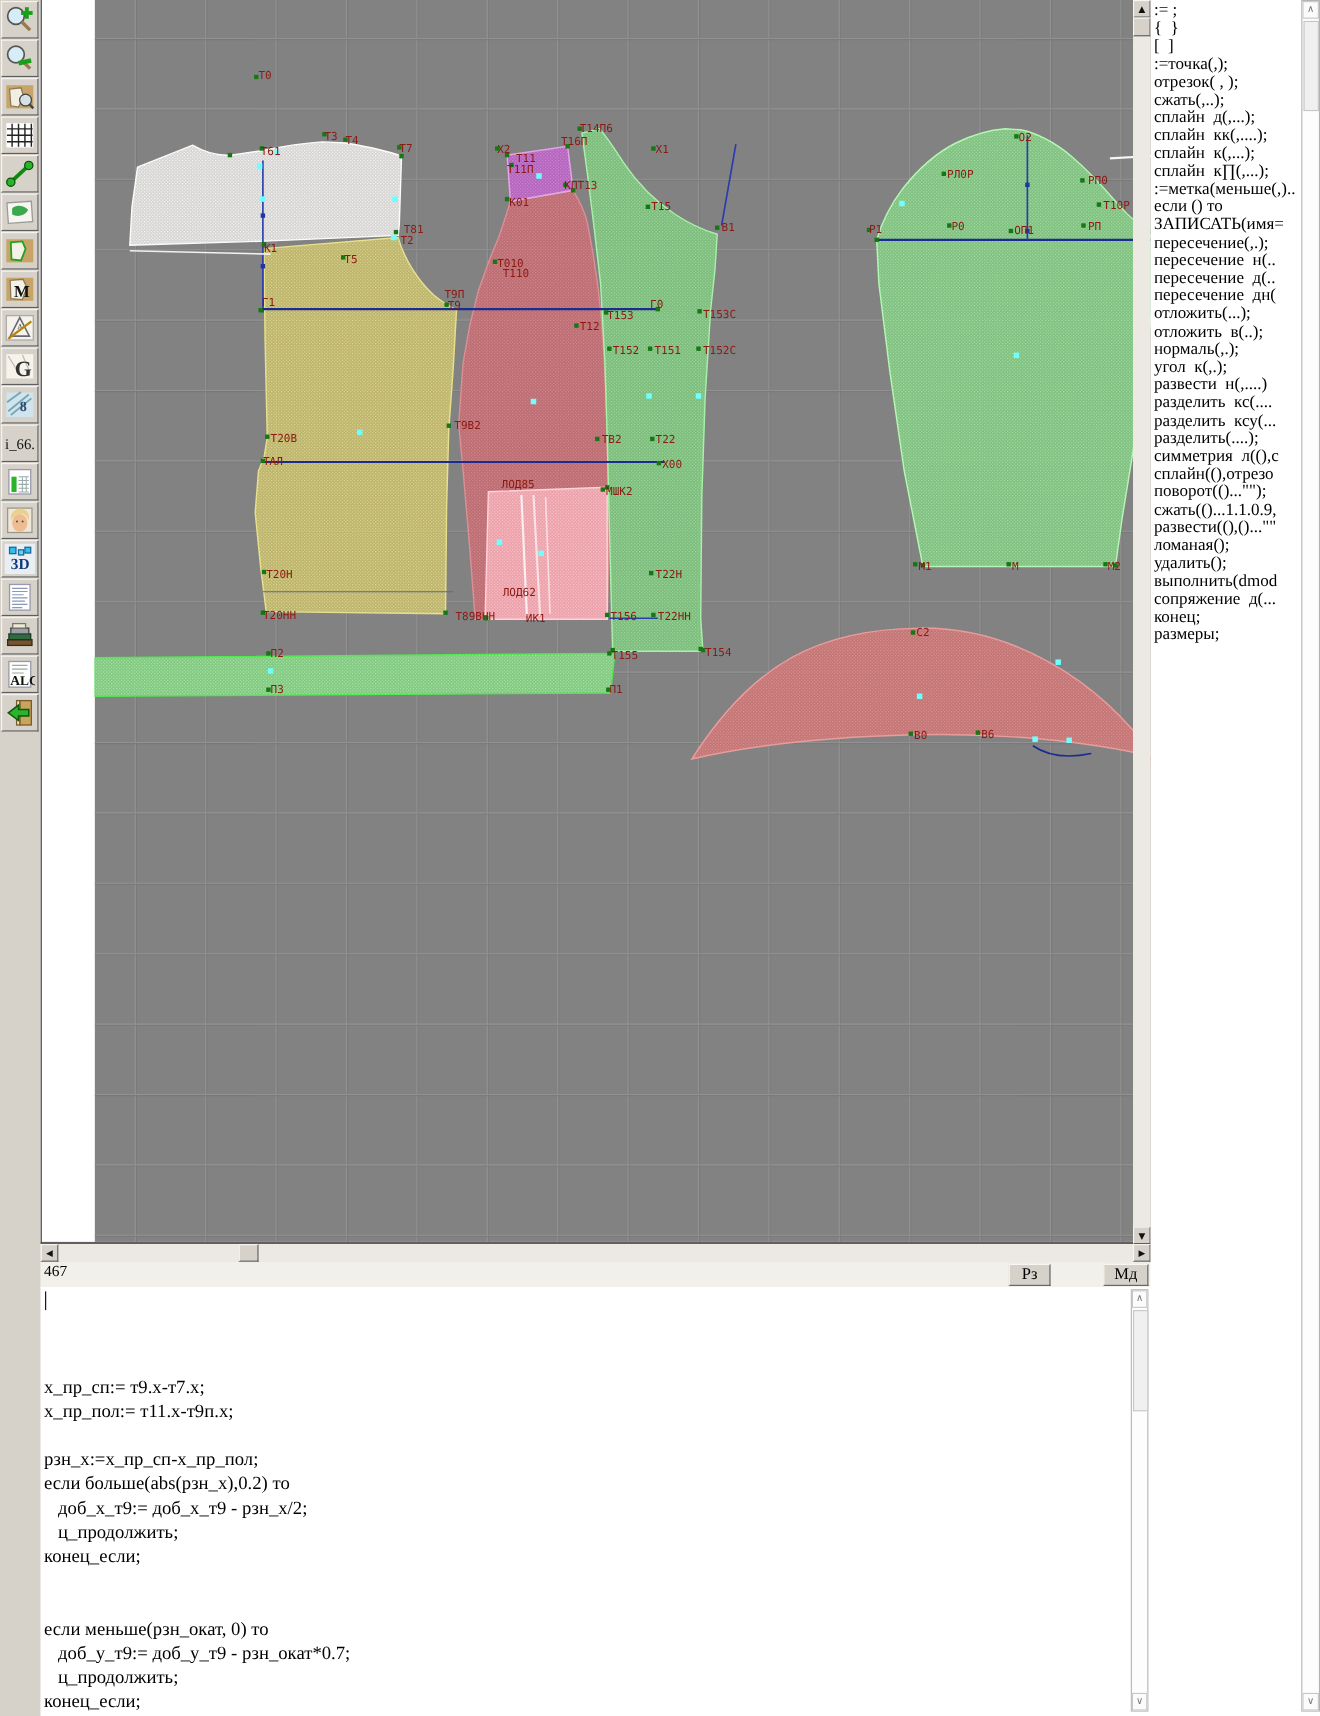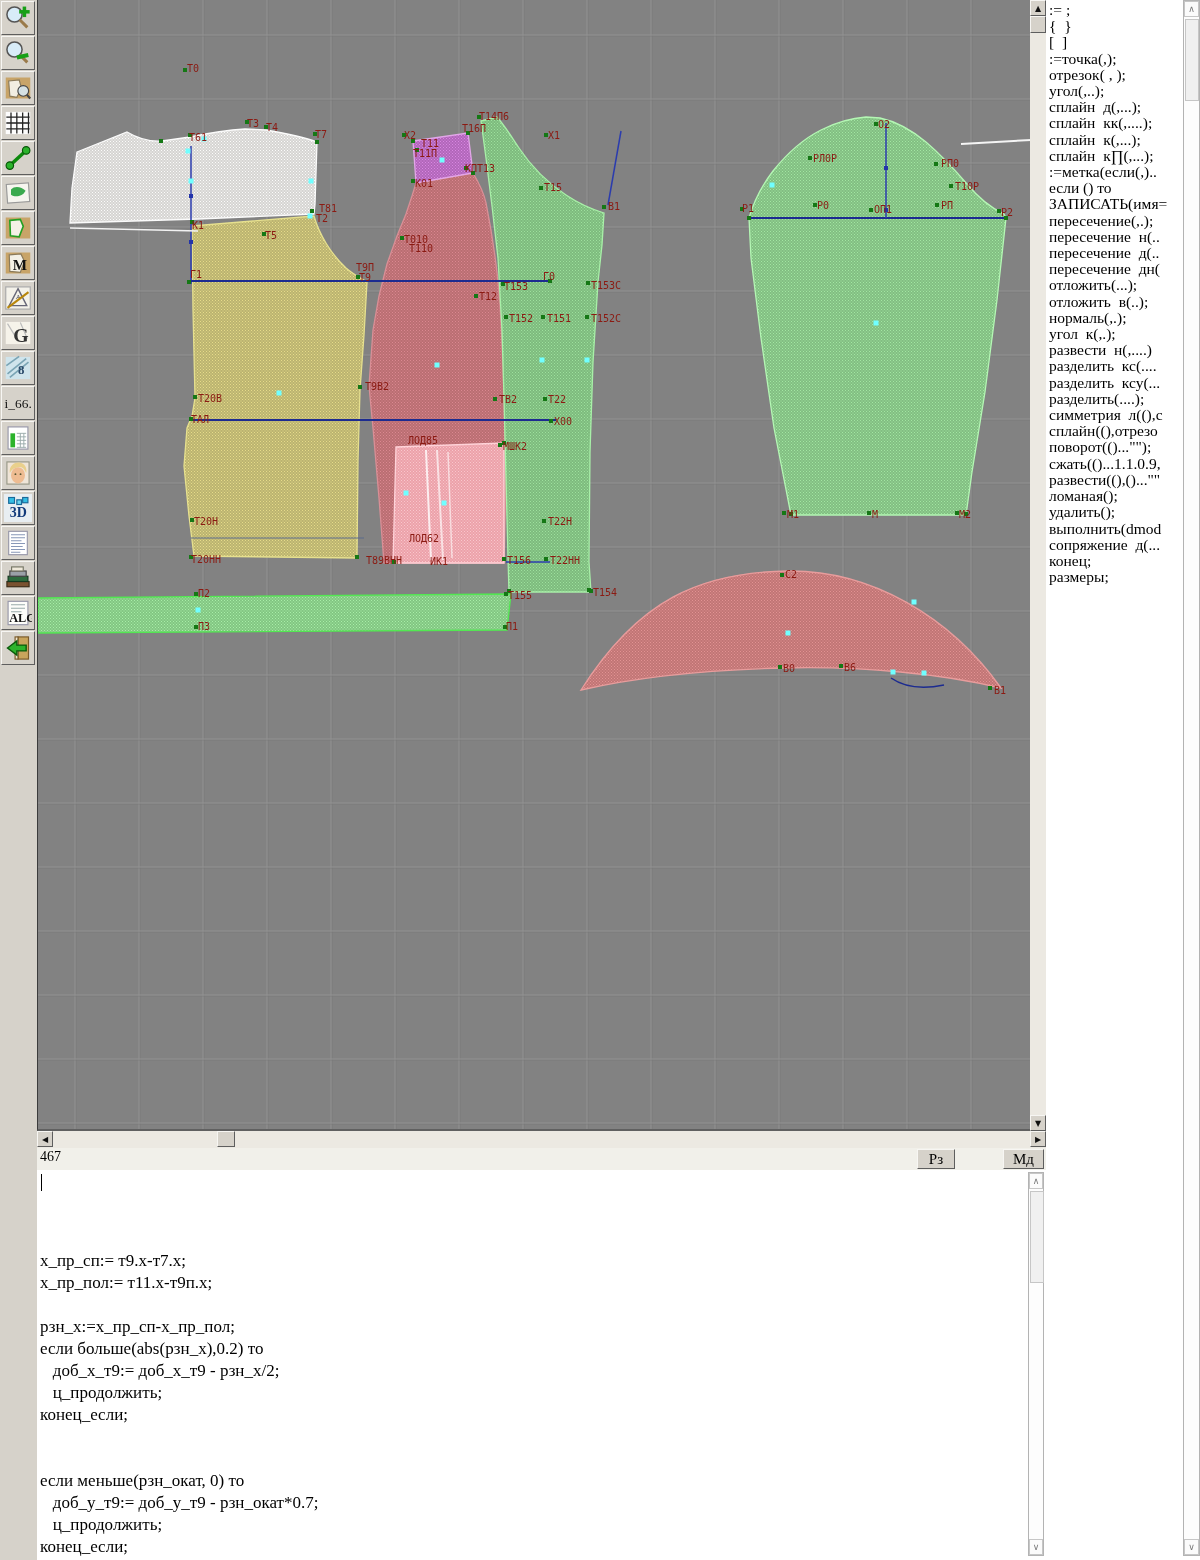--- a/index.html
+++ b/index.html
@@ -7,21 +7,21 @@
        font-family:"Liberation Serif",serif;}
   
   #toolbar{position:absolute;left:0;top:0;width:37px;height:1560px;background:#d6d2ca;}
   .tb-btn{width:34px;height:34px;margin:1px 1px 1px 1px;background:#d6d2ca;
           border-top:1px solid #f7f6f3;border-left:1px solid #f7f6f3;
           border-right:1px solid #5e5e5e;border-bottom:1px solid #5e5e5e;
           box-sizing:border-box;display:flex;align-items:center;justify-content:center;cursor:pointer;}
   .tb-btn svg{width:28px;height:28px;}
   
   #canvas-wrap{position:absolute;left:37px;top:0;width:993px;height:1129px;
-               border-left:1px solid #3c3c3c;border-bottom:2px solid #606060;box-sizing:content-box;overflow:hidden;}
+               border-left:1px solid #3c3c3c;border-bottom:2px solid #606060;box-sizing:content-box;overflow:hidden;padding-left:48px;}
   
   .sb{position:absolute;background:#ece9e2;}
   .sb-btn{position:absolute;background:#d6d2ca;border-top:1px solid #f7f6f3;border-left:1px solid #f7f6f3;
           border-right:1px solid #5e5e5e;border-bottom:1px solid #5e5e5e;box-sizing:border-box;
           display:flex;align-items:center;justify-content:center;font-size:8px;color:#111;
           font-family:"DejaVu Sans",sans-serif;cursor:pointer;}
   .sb-thumb{position:absolute;background:#d6d2ca;border-top:1px solid #f7f6f3;border-left:1px solid #f7f6f3;
           border-right:1px solid #5e5e5e;border-bottom:1px solid #5e5e5e;box-sizing:border-box;cursor:pointer;}
   
   .fsb{position:absolute;background:#fdfdfd;border:1px solid #b3b3b3;box-sizing:border-box;}
@@ -548,26 +548,26 @@
     <div class="fsb-thumb" style="top:18px;height:90px;"></div>
     <div class="fsb-btn" style="bottom:0;">∨</div>
   </div>
 
   <div id="cmd-panel" style="padding-top: 2px;">
       <div class="cmd-item">:= ;</div>
       <div class="cmd-item">{  }</div>
       <div class="cmd-item">[  ]</div>
       <div class="cmd-item">:=точка(,);</div>
       <div class="cmd-item">отрезок( , );</div>
-      <div class="cmd-item">угол(,..);</div>
+      <div class="cmd-item">сжать(,..);</div>
       <div class="cmd-item">сплайн  д(,...);</div>
       <div class="cmd-item">сплайн  кк(,....);</div>
       <div class="cmd-item">сплайн  к(,...);</div>
       <div class="cmd-item">сплайн  к∏(,...);</div>
-      <div class="cmd-item">:=метка(если(,)..</div>
+      <div class="cmd-item">:=метка(меньше(,)..</div>
       <div class="cmd-item">если () то</div>
       <div class="cmd-item">ЗАПИСАТЬ(имя=</div>
       <div class="cmd-item">пересечение(,.);</div>
       <div class="cmd-item">пересечение  н(..</div>
       <div class="cmd-item">пересечение  д(..</div>
       <div class="cmd-item">пересечение  дн(</div>
       <div class="cmd-item">отложить(...);</div>
       <div class="cmd-item">отложить  в(..);</div>
       <div class="cmd-item">нормаль(,.);</div>
       <div class="cmd-item">угол  к(,.);</div>

